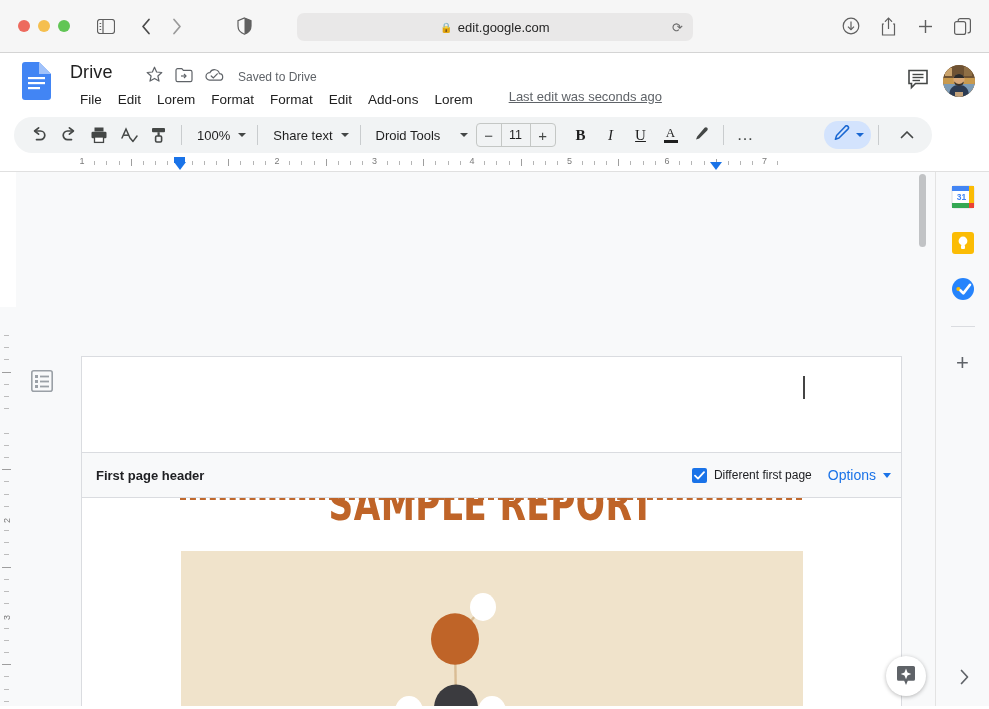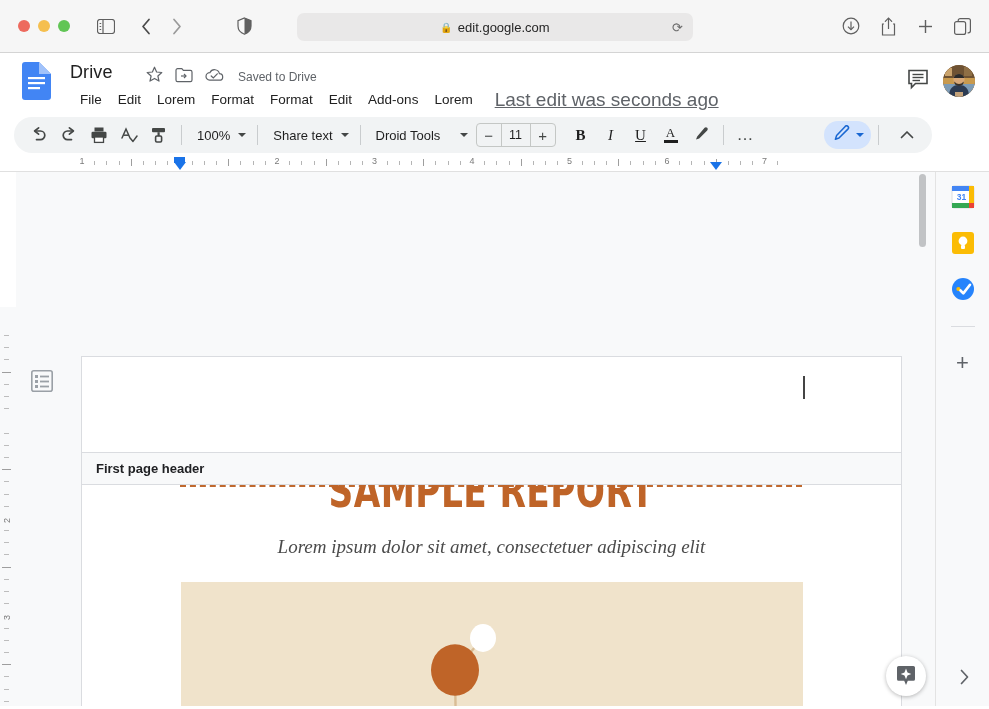--- a/index.html
+++ b/index.html
@@ -69,22 +69,22 @@
   #saved-label { font-size: 12px; color: #5f6368; margin-left: 2px; }
   #menubar {
     position: absolute; left: 72px; top: 36px;
     display: flex; gap: 0px; align-items: flex-start;
   }
   #menubar .mi {
     font-size: 13.5px; color: #212121;
     padding: 3px 8px; border-radius: 4px;
   }
   #lastedit {
-    font-size: 19px; color: #5f6368;
-    text-decoration: underline; margin-left: 14px;
+    font-size: 13px; color: #5f6368;
+    text-decoration: underline; margin-left: 28px;
   }
   #header-right {
     position: absolute; right: 14px; top: 12px;
     display: flex; align-items: center; gap: 14px;
   }
   #comment-icon { color: #5f6368; }
   #share-btn {
     background: #1a73e8; color: #fff;
     height: 36px; border-radius: 18px;
     padding: 0 20px 0 16px;
@@ -207,21 +207,21 @@
     box-shadow: 0 0 0 1px #dadce0;
   }
   #page-header-area {
     height: 95px; position: relative;
   }
   #text-cursor {
     position: absolute; left: 721px; top: 19px;
     width: 1.6px; height: 23px; background: #444;
   }
   #hdr-bar {
-    height: 33px; background: #f8f9fa;
+    height: 46px; background: #f8f9fa;
     border-top: 1px solid #dadce0; border-bottom: 1px solid #dadce0;
     display: flex; align-items: center; padding: 0 14px;
     position: relative;
   }
   #hdr-label { font-size: 13px; color: #202124; font-weight: bold; }
   #hdr-right {
     position: absolute; right: 10px; display: flex; align-items: center; gap: 16px;
   }
   #diff-first { display: flex; align-items: center; gap: 7px; }
   #chk {
@@ -671,26 +671,39 @@
   </div>
 
   <div id="page">
 
     <div id="page-header-area">
       <div id="text-cursor"></div>
     </div>
 
     <div id="hdr-bar">
       <span id="hdr-label">First page header</span>
+      <div id="hdr-right">
+        <label id="diff-first">
+          <span id="chk">
+            <svg width="11" height="9" viewBox="0 0 11 9">
+                <polyline points="1,4.6 4,7.6 10,1.2" fill="none" stroke="#fff" stroke-width="1.8" stroke-linecap="round" stroke-linejoin="round"></polyline>
+              </svg>
+          </span>
+          <span id="diff-label">Different first page</span>
+        </label>
+        <span id="options-btn">
+          <span>Options</span>
+          <span class="caret"></span>
+        </span>
+      </div>
     </div>
 
     <div id="doc-body">
       <div id="dash-line"></div>
       <div id="report-title">SAMPLE REPORT</div>
-      <div id="report-sub">Lorem ipsum dolor sit amet, consectetuer adipiscing elit</div>
       <div id="molecule-wrap">
         <svg id="molecule-svg" width="622" height="286" viewBox="0 0 622 286">
             <line x1="302" y1="56" x2="274" y2="88" stroke="#d9bd95" stroke-width="2.4"></line>
             <line x1="274" y1="88" x2="275" y2="157" stroke="#d9bd95" stroke-width="2.4"></line>
             <line x1="275" y1="157" x2="228" y2="160" stroke="#d9bd95" stroke-width="2.4"></line>
             <line x1="275" y1="157" x2="311" y2="160" stroke="#d9bd95" stroke-width="2.4"></line>
             <line x1="275" y1="157" x2="294" y2="213" stroke="#d9bd95" stroke-width="2.4"></line>
             <line x1="294" y1="213" x2="224" y2="196" stroke="#d9bd95" stroke-width="2.4"></line>
             <line x1="294" y1="213" x2="234" y2="234" stroke="#d9bd95" stroke-width="2.4"></line>
             <line x1="294" y1="213" x2="352" y2="200" stroke="#d9bd95" stroke-width="2.4"></line>

